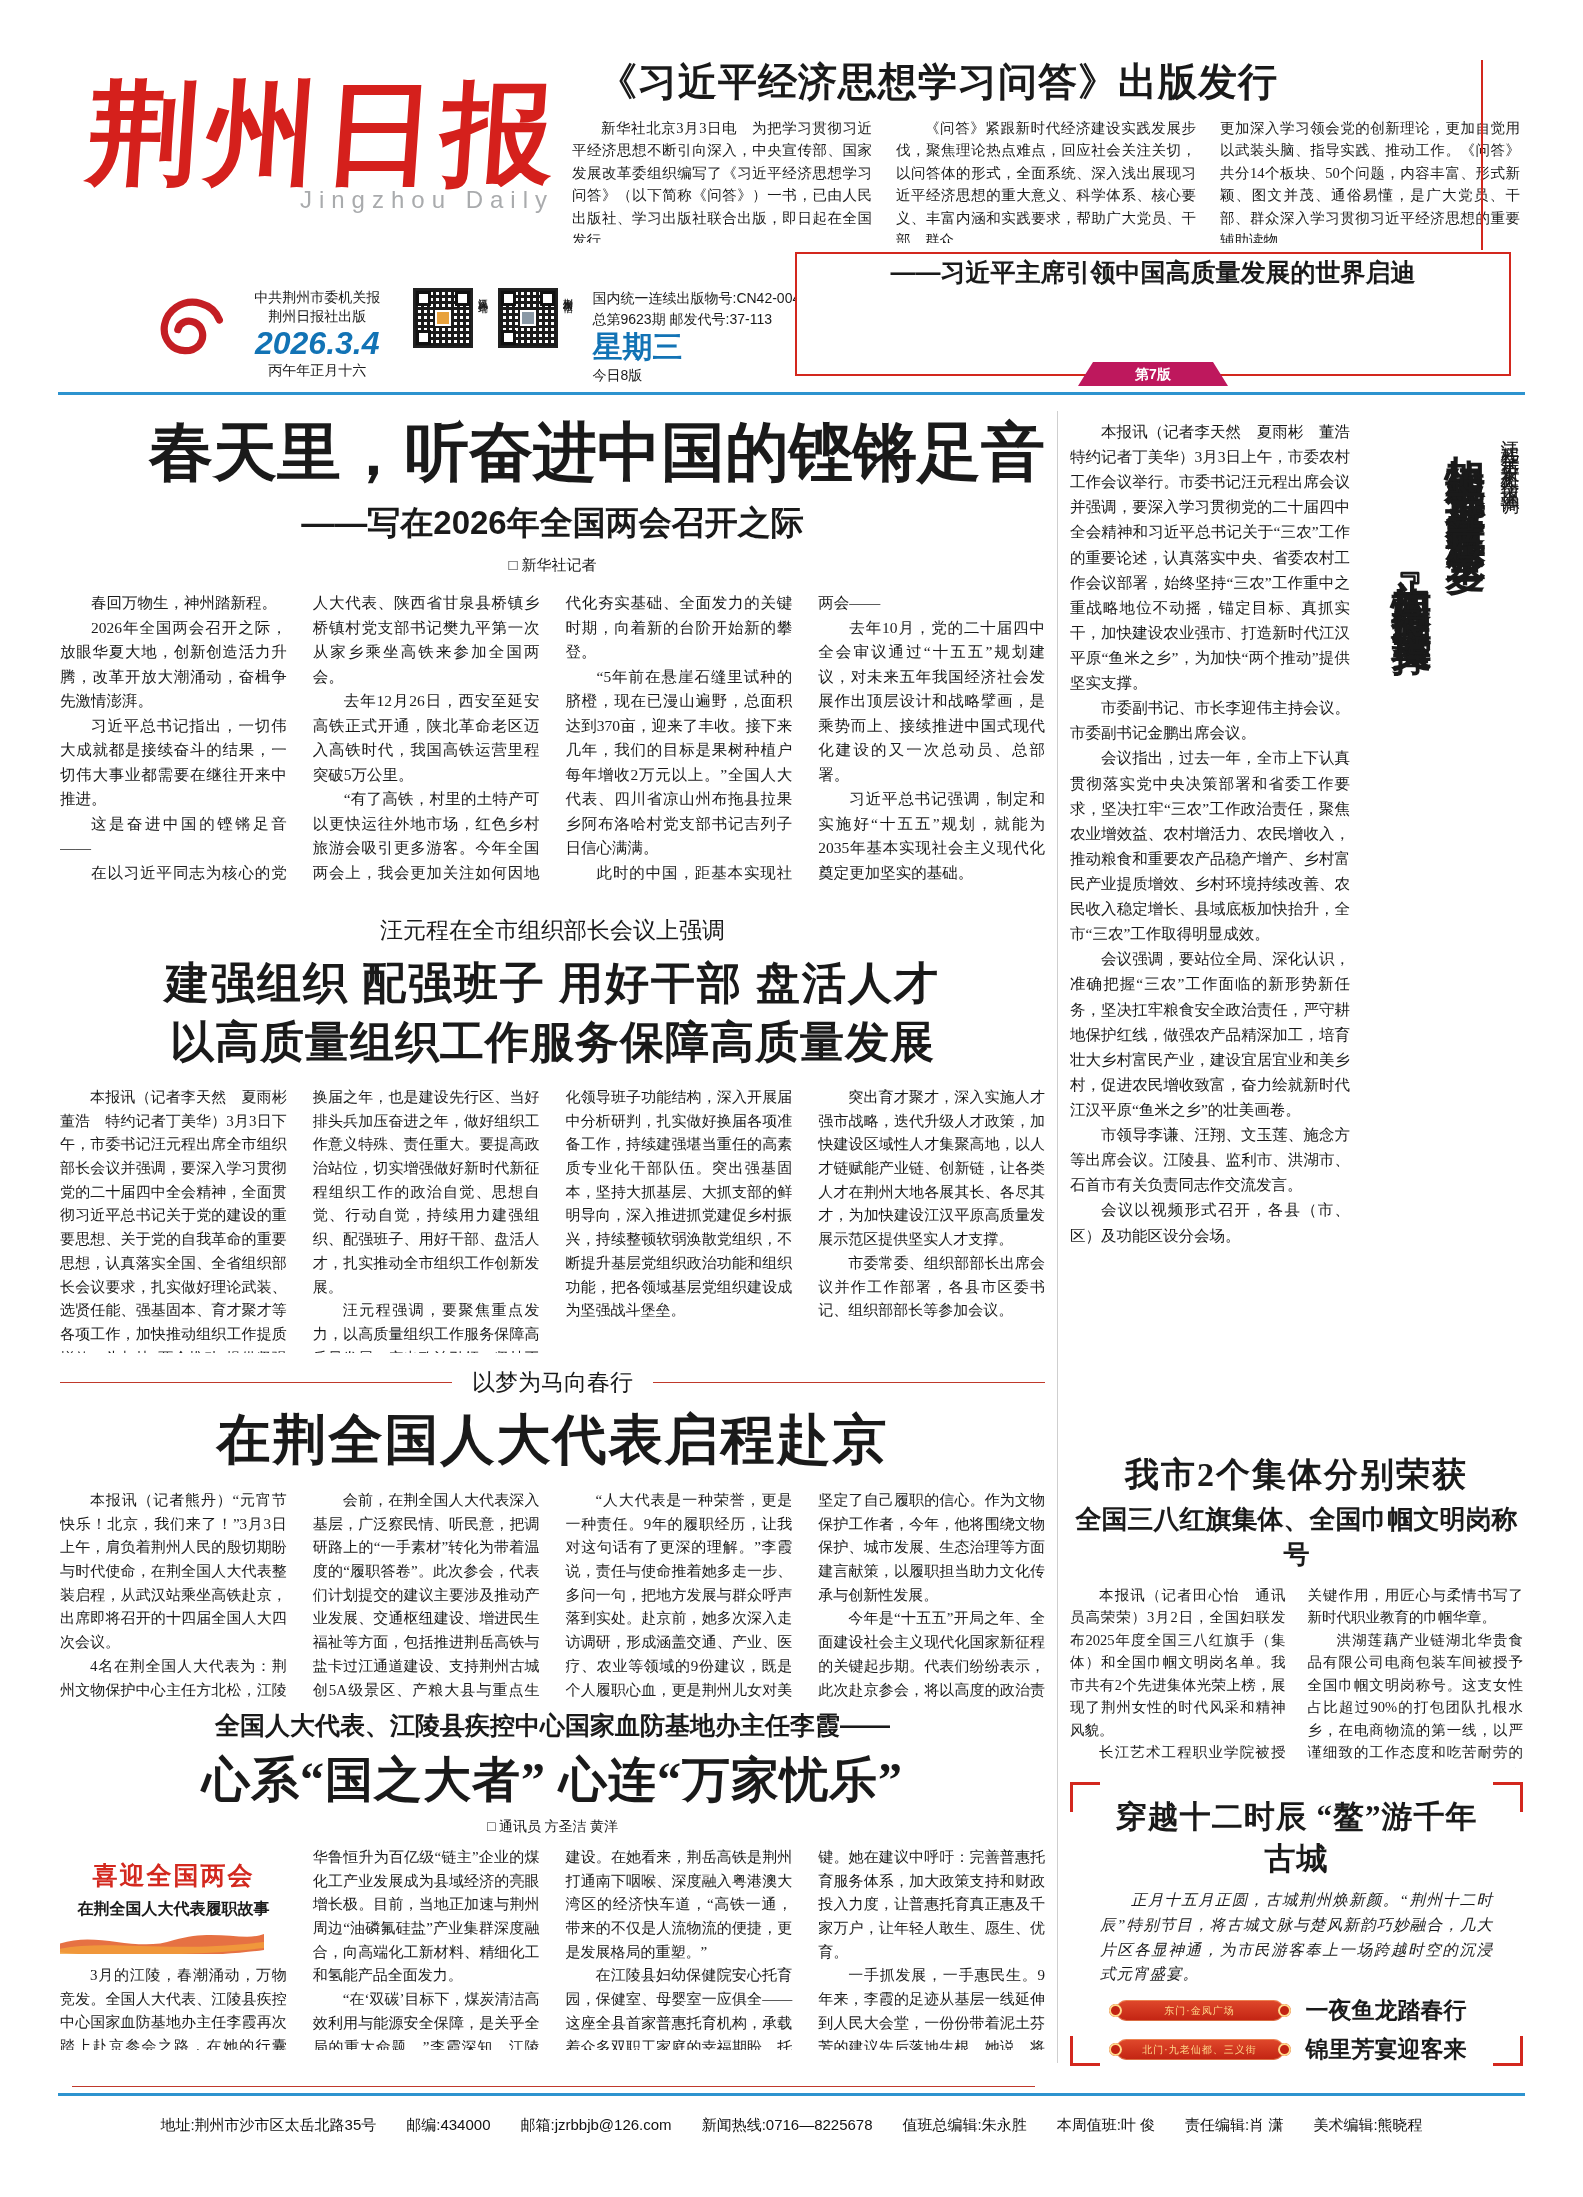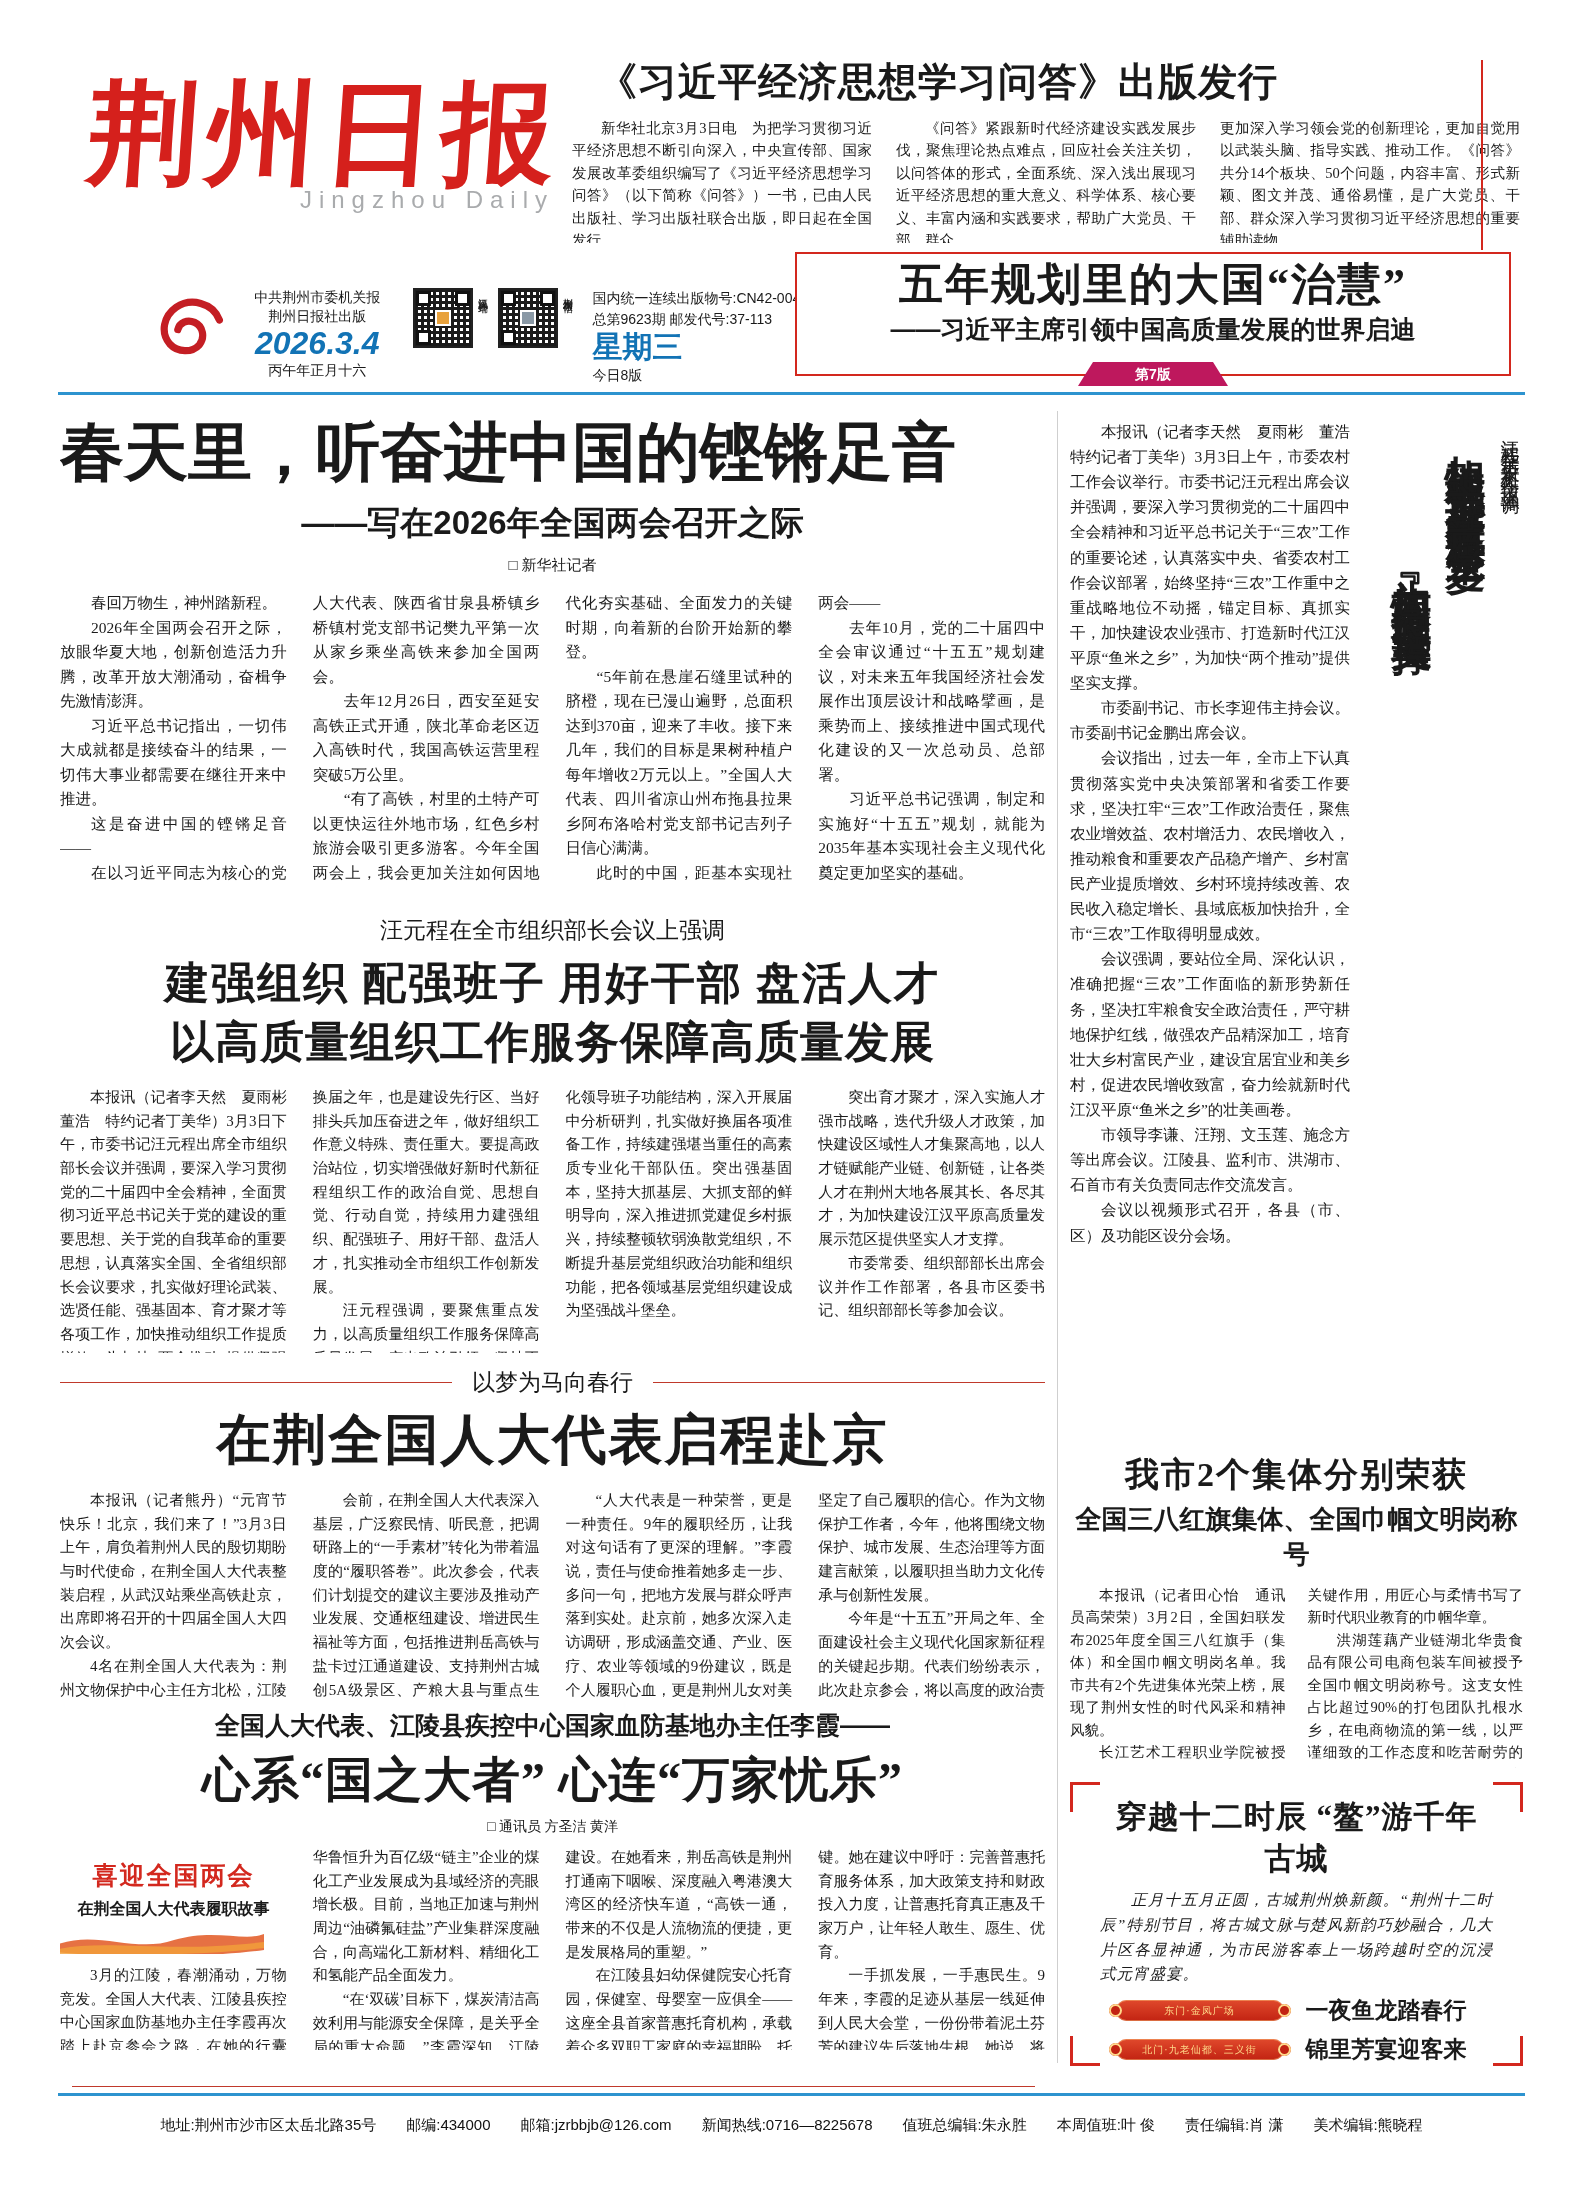--- a/index.html
+++ b/index.html
@@ -57,21 +57,21 @@
   .content { display:flex; height:1698px; padding-top:6px; }
   .col-left { width:985px; position:relative; }
   .divider-v { width:1px; background:#cfcfcf; margin:10px 12px 30px 12px; }
   .col-right { flex:1; position:relative; }
 
   .p { text-indent:2em; text-align:justify; margin:0; }
   .cont { text-indent:0; }
 
   
   .main-art { height:500px; overflow:hidden; }
-  .main-headline { font-size:64px; font-weight:900; text-align:left; letter-spacing:0px;
+  .main-headline { font-size:64px; font-weight:900; text-align:right; letter-spacing:0px;
                    font-family:"Liberation Sans",sans-serif; margin-top:16px; line-height:1.1; }
   .main-subhead { font-size:33px; font-weight:bold; text-align:center; margin-top:14px;
                   font-family:"Liberation Sans",sans-serif; }
   .byline { font-size:15px; text-align:center; margin-top:10px; color:#222; }
   .cols4 { display:flex; gap:26px; margin-top:16px; overflow:hidden; font-size:15.5px; line-height:1.58; }
   .main-art .cols4 { height:296px; }
   .cols4 > div { flex:1; }
 
   
   .org-art { height:452px; overflow:hidden; }
@@ -208,21 +208,20 @@
         <div>
             <p class="p">《问答》紧跟新时代经济建设实践发展步伐，聚焦理论热点难点，回应社会关注关切，以问答体的形式，全面系统、深入浅出展现习近平经济思想的重大意义、科学体系、核心要义、丰富内涵和实践要求，帮助广大党员、干部、群众</p>
           </div>
         <div>
             <p class="p cont">更加深入学习领会党的创新理论，更加自觉用以武装头脑、指导实践、推动工作。《问答》共分14个板块、50个问题，内容丰富、形式新颖、图文并茂、通俗易懂，是广大党员、干部、群众深入学习贯彻习近平经济思想的重要辅助读物。</p>
           </div>
       </div>
     </div>
 
     <div class="plan-box">
-      <div class="plan-headline">五年规划里的大国“治慧”</div>
       <div class="plan-subtitle">——习近平主席引领中国高质量发展的世界启迪</div>
       <div class="page-banner">第7版</div>
     </div>
   </div>
 
   <div class="rule-blue"></div>
 
   <div class="content">
 
     <div class="col-left">

